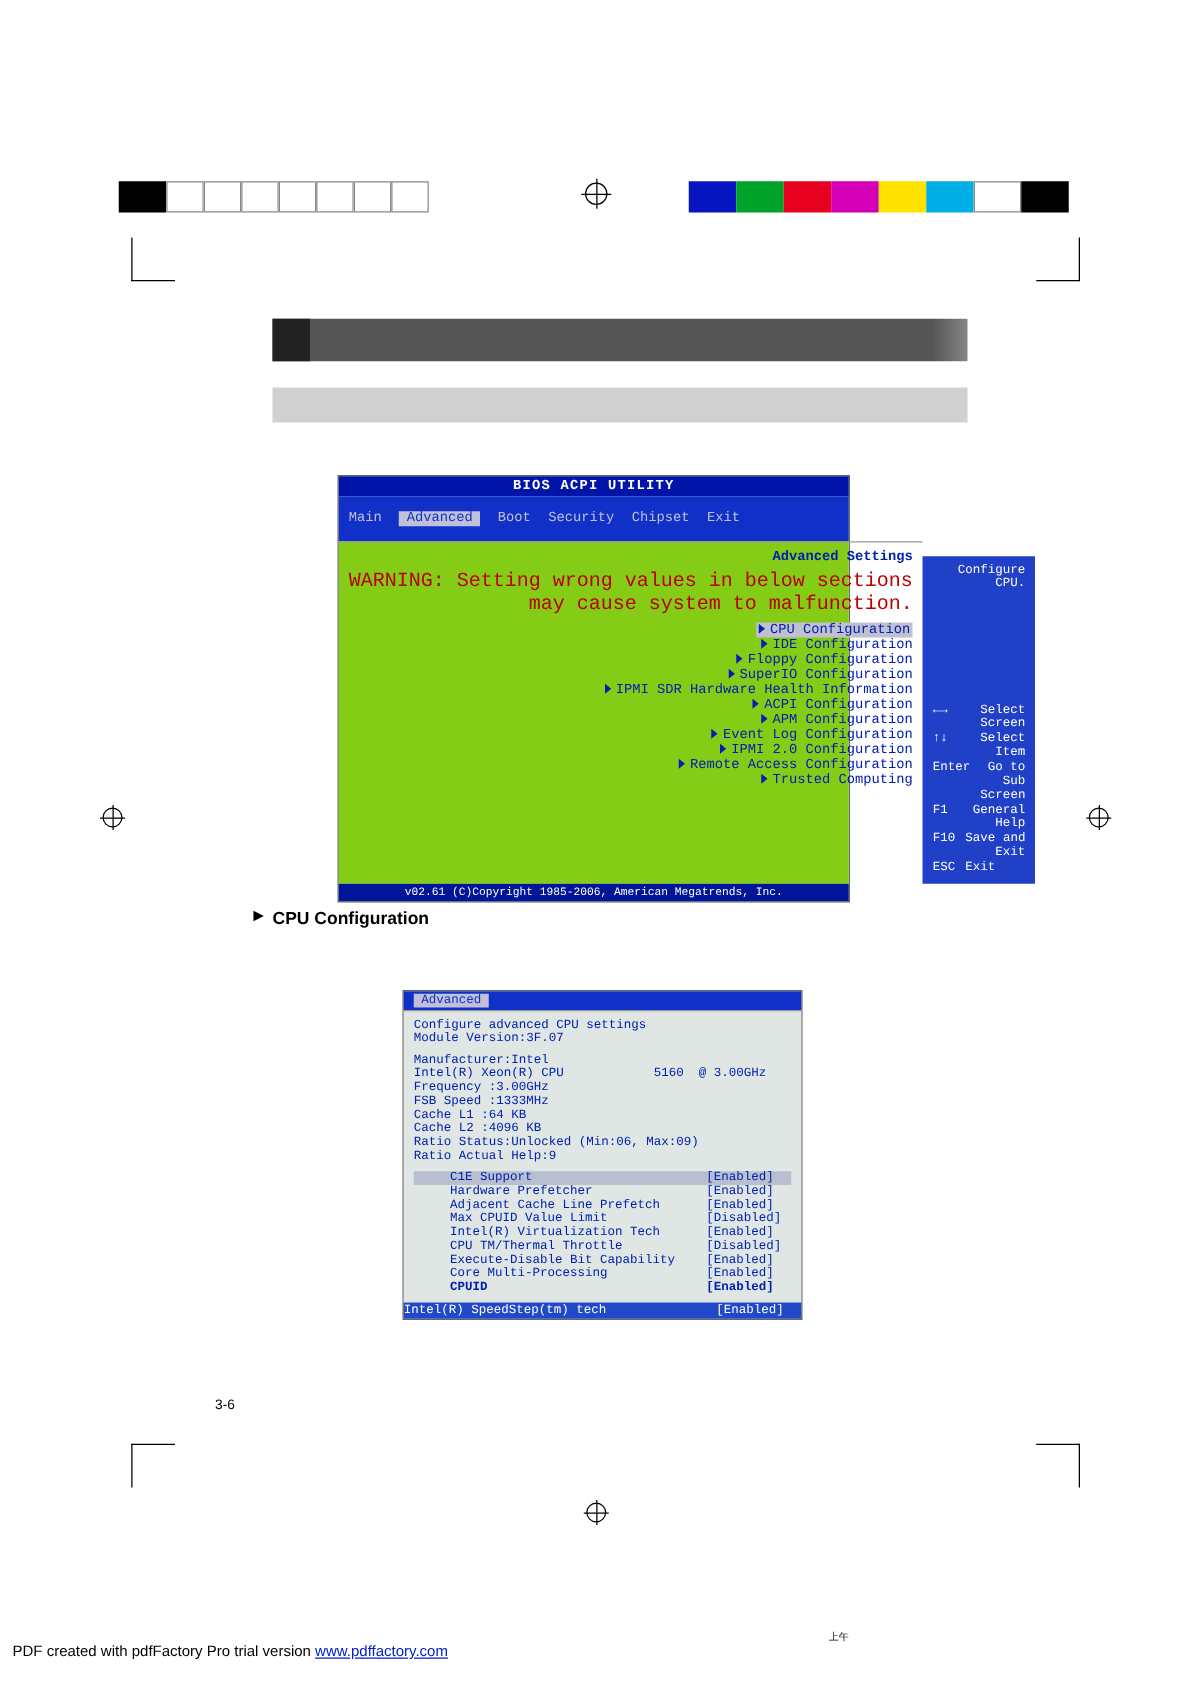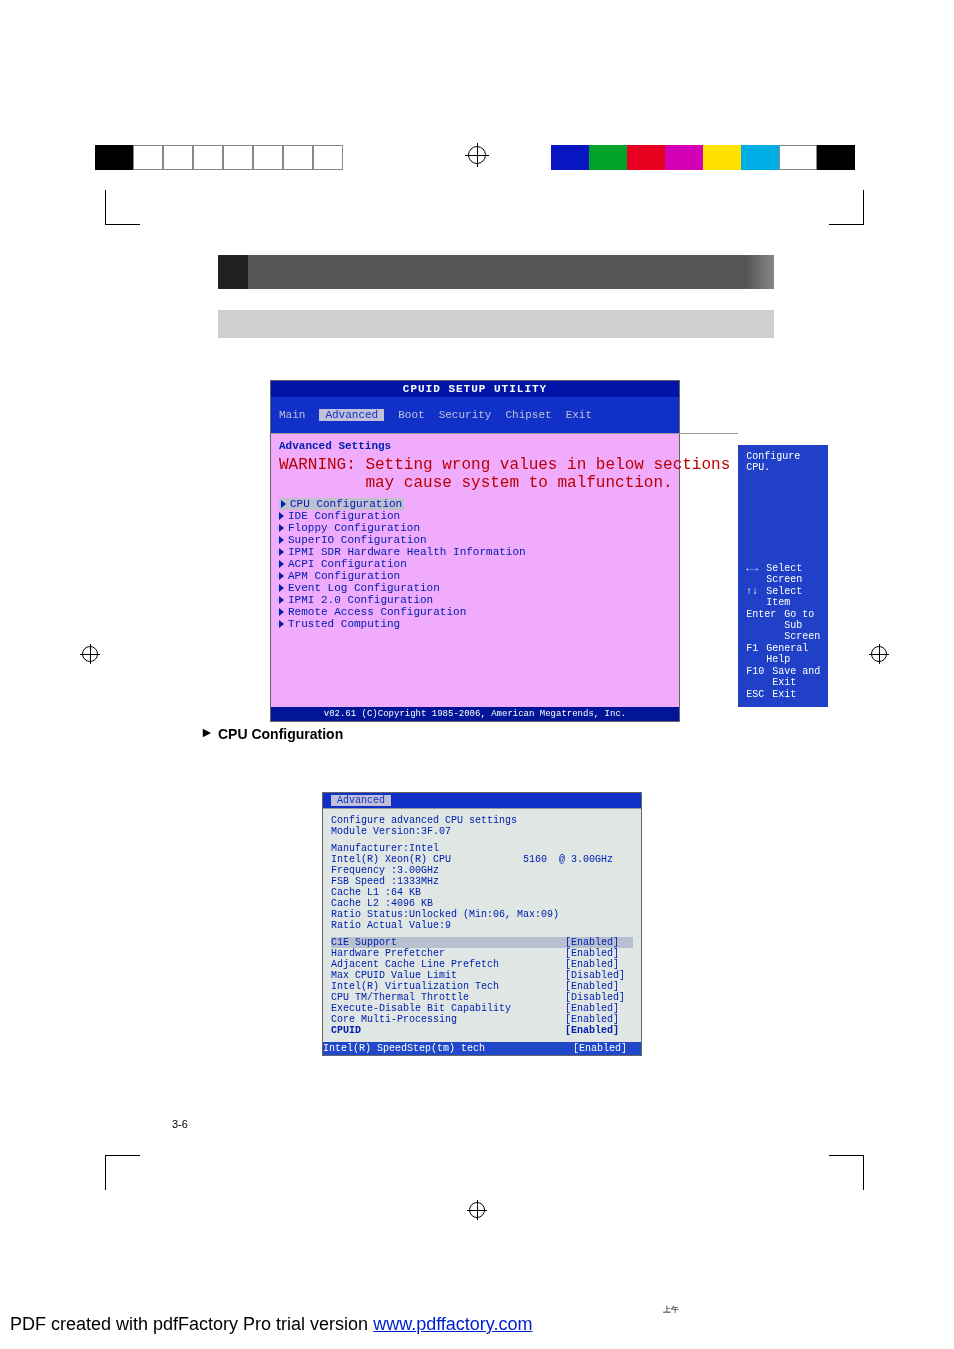--- a/index.html
+++ b/index.html
@@ -20,55 +20,55 @@
   .corner-tr { position: absolute; top: 190px; right: 90px; width: 35px; height: 35px; border-right: 1px solid #000; border-bottom: 1px solid #000; }
   .chapter-head { position: absolute; top: 255px; left: 218px; right: 180px; height: 34px; background: linear-gradient(to right, #555 0%, #555 95%, #888 100%); }
   .chapter-dark { position: absolute; top: 255px; left: 218px; width: 30px; height: 34px; background: #222; }
   .section-bar { position: absolute; top: 310px; left: 218px; right: 180px; height: 28px; background: #d0d0d0; }
   .advanced-text { position: absolute; top: 346px; left: 218px; right: 180px; font-size: 13px; line-height: 1.4; color: #000; }
   .bios-fig { position: absolute; top: 380px; left: 270px; width: 410px; }
   .bios-box1 { width: 410px; border: 1px solid #666; font-family: "Courier New", monospace; font-size: 11px; }
   .bios-title { background: #0015a8; color: #fff; text-align: center; padding: 2px 0; font-weight: bold; letter-spacing: 1px; }
   .bios-menu { background: #1030c8; color: #c0c0d8; display: flex; gap: 14px; padding: 12px 8px; }
   .bios-menu .sel { background: #c0c0d8; color: #1030c8; padding: 0 6px; }
-  .bios-body { display: flex; background: #f0abfc; }
+  .bios-body { display: flex; background: #84cc16; text-align: right; }
   .bios-left { flex: 1; padding: 6px 8px; color: #0020b0; border-top: 1px solid #999; }
   .bios-left .heading { color: #0020b0; font-weight: bold; margin-bottom: 4px; }
   .bios-left .warn { color: #b00; margin-bottom: 6px; font-size: 16px; }
   .bios-left .item { color: #0020b0; }
   .bios-left .item.hl { background: #c0c0d0; color: #0020b0; display: inline-block; padding: 0 2px; }
   .bios-left .tri { display: inline-block; width: 0; height: 0; border-top: 4px solid transparent; border-bottom: 4px solid transparent; border-left: 5px solid #0020b0; margin-right: 4px; vertical-align: middle; }
   .bios-right { width: 150px; background: #2040c8; color: #fff; padding: 6px 8px; font-size: 10px; margin-top: 12px; }
   .bios-right .configure { color: #fff; margin-bottom: 90px; }
   .bios-right .kline { display: flex; gap: 8px; margin-bottom: 1px; }
   .bios-footer { background: #001598; color: #fff; text-align: center; padding: 2px 0; font-size: 9px; }
   .cpu-config-label { position: absolute; top: 726px; left: 218px; font-size: 14px; font-weight: bold; color: #000; }
   .cpu-config-desc { position: absolute; top: 756px; left: 218px; right: 180px; font-size: 13px; color: #000; }
   .arrow-right { position: absolute; top: 724px; left: 200px; font-size: 14px; color: #000; }
   .bios-box2 { position: absolute; top: 792px; left: 322px; width: 320px; border: 1px solid #666; font-family: "Courier New", monospace; font-size: 10px; }
   .bios-box2 .menu2 { background: #1030c8; color: #c0c0d8; padding: 2px 8px; }
   .bios-box2 .menu2 .sel { background: #c0c0d8; color: #1030c8; padding: 0 6px; }
   .bios-box2 .body2 { background: #dfe6e3; padding: 6px 8px; color: #0020b0; border-top: 1px solid #999; }
   .bios-box2 .row { display: flex; }
-  .bios-box2 .row .lab { flex: 1; }
+  .bios-box2 .row .lab { flex: 1; padding-left: 29px; }
   .bios-box2 .row .val { width: 68px; text-align: left; }
   .bios-box2 .hlrow { background: #b8c0d0; }
   .bios-box2 .btmrow { background: #2048c8; color: #fff; display: flex; padding: 1px 0; }
   .page-num { position: absolute; top: 1118px; left: 172px; font-size: 11px; color: #000; }
   .corner-bl { position: absolute; top: 1155px; left: 105px; width: 35px; height: 35px; border-left: 1px solid #000; border-top: 1px solid #000; }
   .corner-br { position: absolute; top: 1155px; right: 90px; width: 35px; height: 35px; border-right: 1px solid #000; border-top: 1px solid #000; }
   .reg-left { position: absolute; top: 644px; left: 80px; }
   .reg-right { position: absolute; top: 644px; right: 65px; }
   .reg-bottom { position: absolute; top: 1200px; left: 50%; transform: translateX(-50%); }
   .reg-mark { width: 20px; height: 20px; position: relative; }
   .reg-mark::before { content: ''; position: absolute; width: 14px; height: 14px; border: 1px solid #000; border-radius: 50%; top: 50%; left: 50%; transform: translate(-50%,-50%); }
   .reg-mark::after { content: ''; position: absolute; width: 20px; height: 1px; background: #000; top: 50%; left: 0; }
   .reg-mark .v { position: absolute; width: 1px; height: 20px; background: #000; left: 50%; top: 0; }
   .chinese { position: absolute; top: 1304px; left: 640px; font-size: 8px; color: #000; margin-left: 23px; }
-  .pdf-footer { position: absolute; top: 1314px; left: 10px; font-size: 18px; color: #000; }
+  .pdf-footer { position: absolute; top: 1314px; left: 10px; font-size: 12px; color: #000; }
   .pdf-footer a { color: #0020d0; text-decoration: underline; }
 </style>
 </head>
 <body>
 
 <div class="page">
 
   <div class="top-bar">
     <div class="left-seg">
       <div class="color-sq black"></div>
@@ -103,21 +103,21 @@
 
   <div class="chapter-head"></div>
   <div class="chapter-dark"></div>
 
   <div class="section-bar"></div>
 
   <div class="advanced-text"></div>
 
   <div class="bios-fig">
     <div class="bios-box1">
-      <div class="bios-title">CPUID SETUP UTILITY</div>
+      <div class="bios-title">BIOS ACPI UTILITY</div>
       <div class="bios-menu">
         <span>Main</span>
         <span class="sel">Advanced</span>
         <span>Boot</span>
         <span>Security</span>
         <span>Chipset</span>
         <span>Exit</span>
       </div>
       <div class="bios-body">
         <div class="bios-left">
@@ -180,21 +180,21 @@
       <div>Configure advanced CPU settings</div>
       <div>Module Version:3F.07</div>
       <div style="height:6px"></div>
       <div>Manufacturer:Intel</div>
       <div style="white-space:pre">Intel(R) Xeon(R) CPU            5160  @ 3.00GHz</div>
       <div>Frequency   :3.00GHz</div>
       <div>FSB Speed   :1333MHz</div>
       <div>Cache L1    :64 KB</div>
       <div>Cache L2    :4096 KB</div>
       <div>Ratio Status:Unlocked (Min:06, Max:09)</div>
-      <div>Ratio Actual Value:9</div>
+      <div>Ratio Actual Help:9</div>
       <div style="height:6px"></div>
       <div class="row hlrow">
           <span class="lab">C1E Support</span>
           <span class="val">[Enabled]</span>
         </div>
       <div class="row">
           <span class="lab">Hardware Prefetcher</span>
           <span class="val">[Enabled]</span>
         </div>
       <div class="row">

